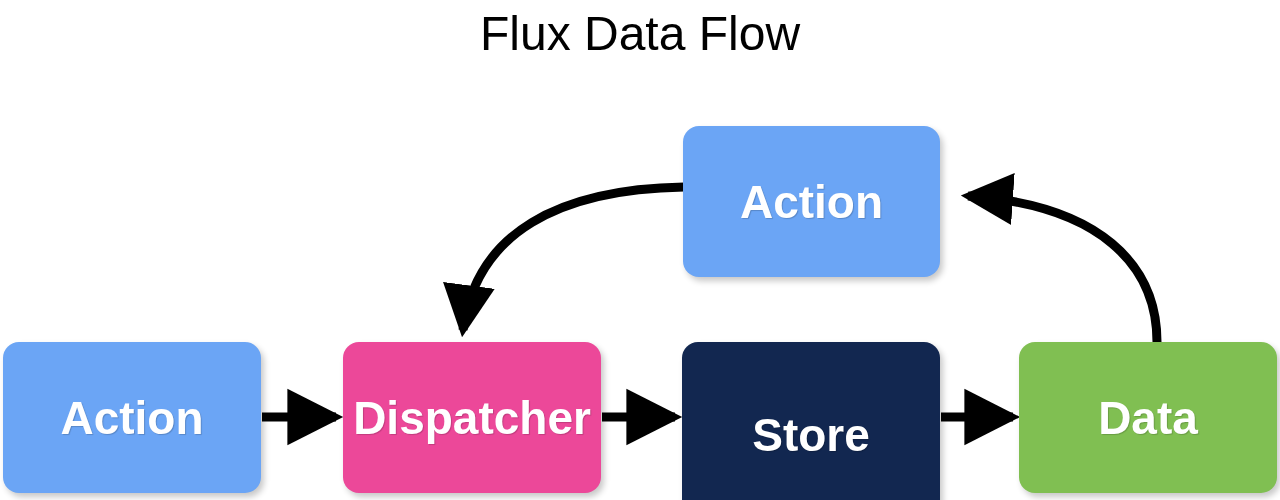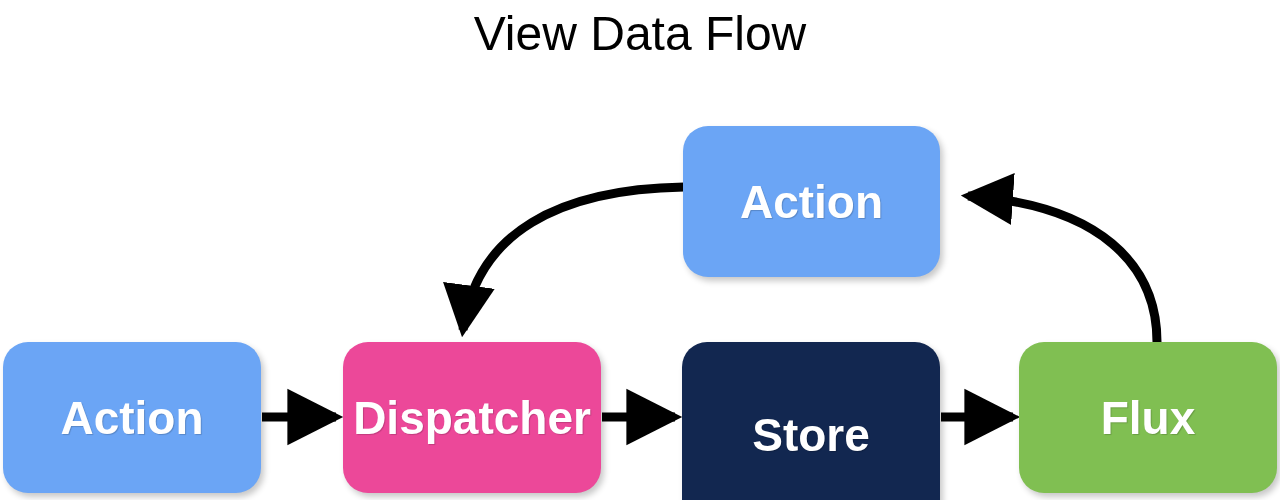--- a/index.html
+++ b/index.html
@@ -27,21 +27,21 @@
     text-align: center;
     font-size: 48px;
     line-height: 56px;
     font-weight: 400;
     color: #000000;
     letter-spacing: 0px;
     white-space: nowrap;
   }
   .node {
     position: absolute;
-    border-radius: 25px;
+    border-radius: 16px;
     display: flex;
     align-items: center;
     justify-content: center;
     box-shadow: 3px 4px 6px rgba(0,0,0,0.22);
     box-sizing: border-box;
   }
   .node .label {
     color: #ffffff;
     font-size: 46px;
     font-weight: 700;
@@ -75,21 +75,21 @@
     left: 0; top: 0;
     width: 1280px; height: 500px;
     pointer-events: none;
   }
 </style>
 </head>
 <body>
 
 <div id="canvas">
 
-  <div id="title">View Data Flow</div>
+  <div id="title">Flux Data Flow</div>
 
   <svg id="arrows" viewBox="0 0 1280 500" width="1280" height="500" xmlns="http://www.w3.org/2000/svg">
     <defs>
       <marker id="ah" markerWidth="7" markerHeight="7" refX="5.4" refY="3.5" orient="auto" markerUnits="strokeWidth">
         <path d="M0,0.35 L6.2,3.5 L0,6.65 Z" fill="#000000"></path>
       </marker>
       <marker id="ah2" markerWidth="6.4" markerHeight="6.4" refX="5" refY="3.2" orient="auto" markerUnits="strokeWidth">
         <path d="M0,0.3 L5.8,3.2 L0,6.1 Z" fill="#000000"></path>
       </marker>
     </defs>
@@ -121,20 +121,20 @@
 
   <div class="node" id="node-dispatcher">
     <span class="label">Dispatcher</span>
   </div>
 
   <div class="node" id="node-store">
     <span class="label">Store</span>
   </div>
 
   <div class="node" id="node-view">
-    <span class="label">Flux</span>
+    <span class="label">Data</span>
   </div>
 
   <div class="node" id="node-action-top">
     <span class="label">Action</span>
   </div>
 
 </div>
 
 </body></html>

